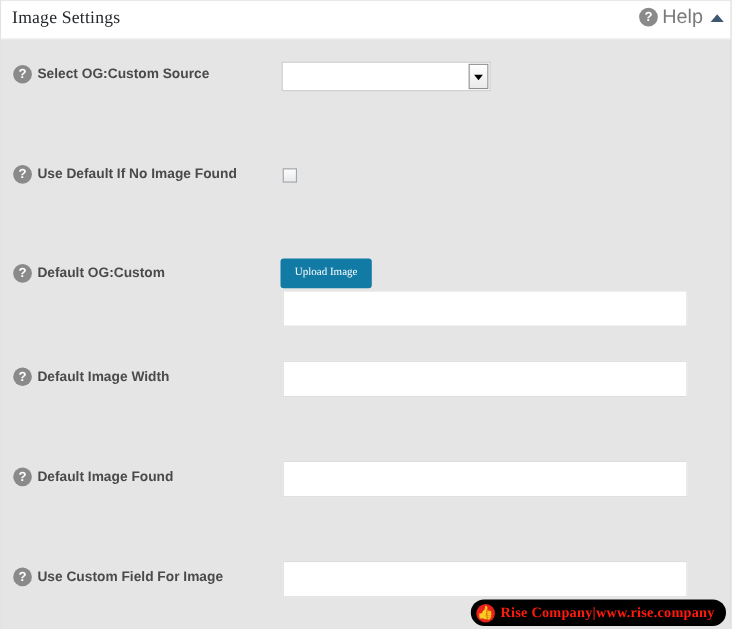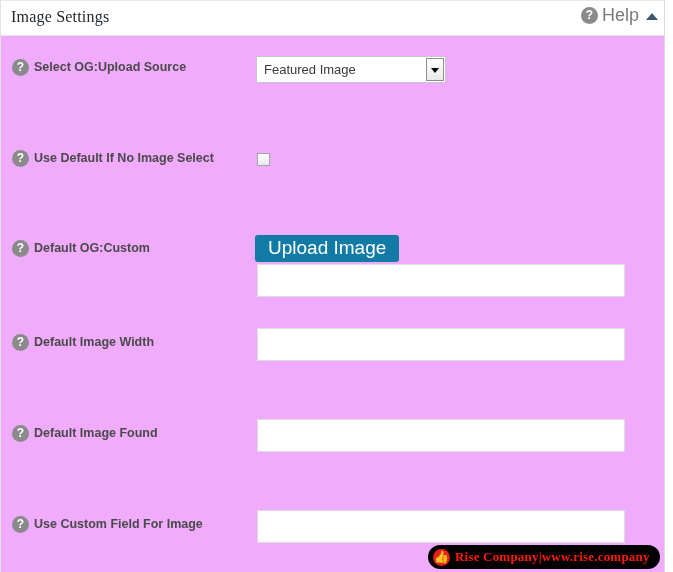--- a/index.html
+++ b/index.html
@@ -14,21 +14,21 @@
     overflow: hidden;
     position: relative;
   }
 
   #panel {
     position: absolute;
     left: 0;
     top: 0;
     width: 665px;
     height: 572px;
-    background: #f0abfc;
+    background: #e5e5e5;
     border-left: 1px solid #e2e2e2;
     border-right: 1px solid #dcdcdc;
     border-top: 1px solid #e8e8e8;
     box-sizing: border-box;
   }
 
   
   #panel-header {
     position: relative;
     height: 34px;
@@ -161,26 +161,26 @@
     border: 1px solid #a0a5aa;
     background: linear-gradient(#fdfdfd, #e9eaeb);
     box-sizing: border-box;
   }
 
   
   .blue-button {
     display: inline-block;
     background: #117ba6;
     color: #ffffff;
-    font-size: 19px;
+    font-size: 10px;
     border-radius: 3px;
     padding: 6px 13px 7px 13px;
     line-height: 14px;
     border: none;
-    font-family: Liberation Sans, sans-serif;
+    font-family: Liberation Serif, serif;
   }
 
   
   .text-input {
     width: 368px;
     height: 33px;
     border: 1px solid #dddddd;
     background: #ffffff;
     box-sizing: border-box;
   }
@@ -240,34 +240,33 @@
     <div id="help-area">
       <span class="qmark">?</span>
       <span id="help-label">Help</span>
       <span id="collapse-arrow"></span>
     </div>
   </div>
 
   <div class="row" style="top:57px;">
     <div class="field-label">
       <span class="qmark">?</span>
-      <span class="label-text">Select OG:Upload Source</span>
+      <span class="label-text">Select OG:Custom Source</span>
     </div>
     <div class="control" style="top:-2px;">
       <div class="select-wrap">
-        <span class="select-value">Featured Image</span>
         <span class="select-button"></span>
       </div>
     </div>
   </div>
 
   <div class="row" style="top:148px;">
     <div class="field-label">
       <span class="qmark">?</span>
-      <span class="label-text">Use Default If No Image Select</span>
+      <span class="label-text">Use Default If No Image Found</span>
     </div>
     <div class="control" style="top:4px;left:256px;">
       <div class="checkbox"></div>
     </div>
   </div>
 
   <div class="row" style="top:238px;">
     <div class="field-label">
       <span class="qmark">?</span>
       <span class="label-text">Default OG:Custom</span>

